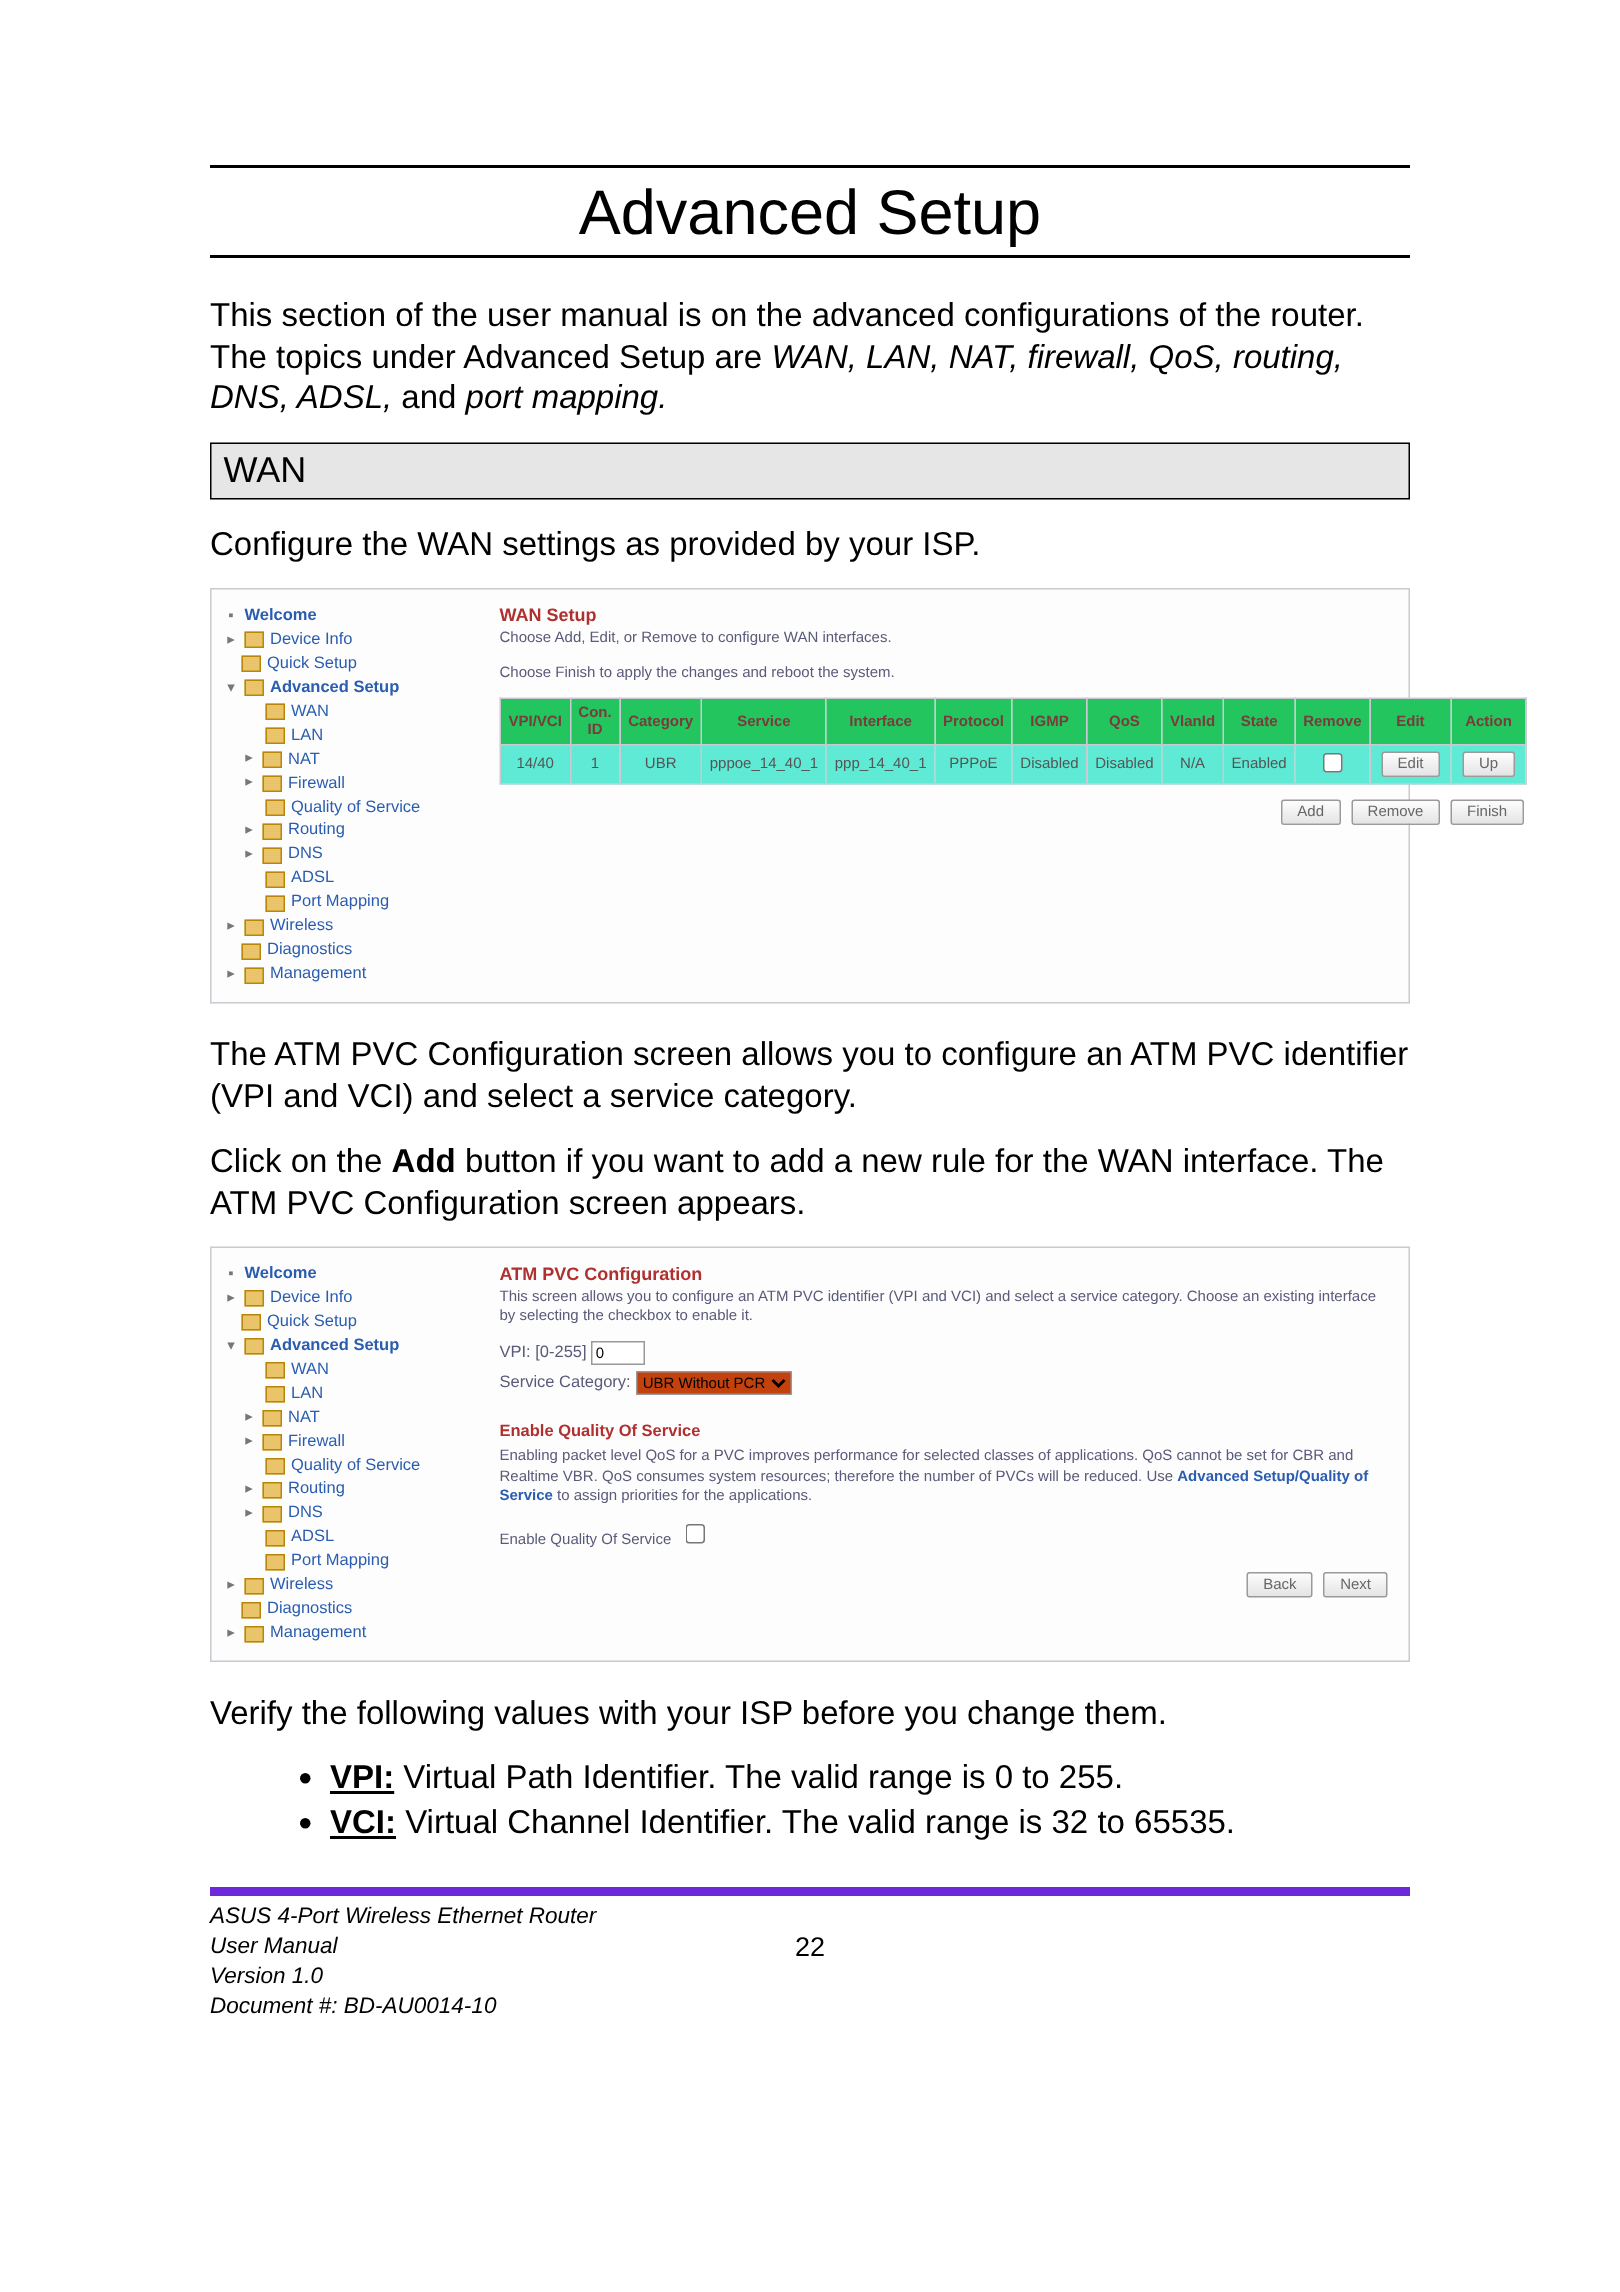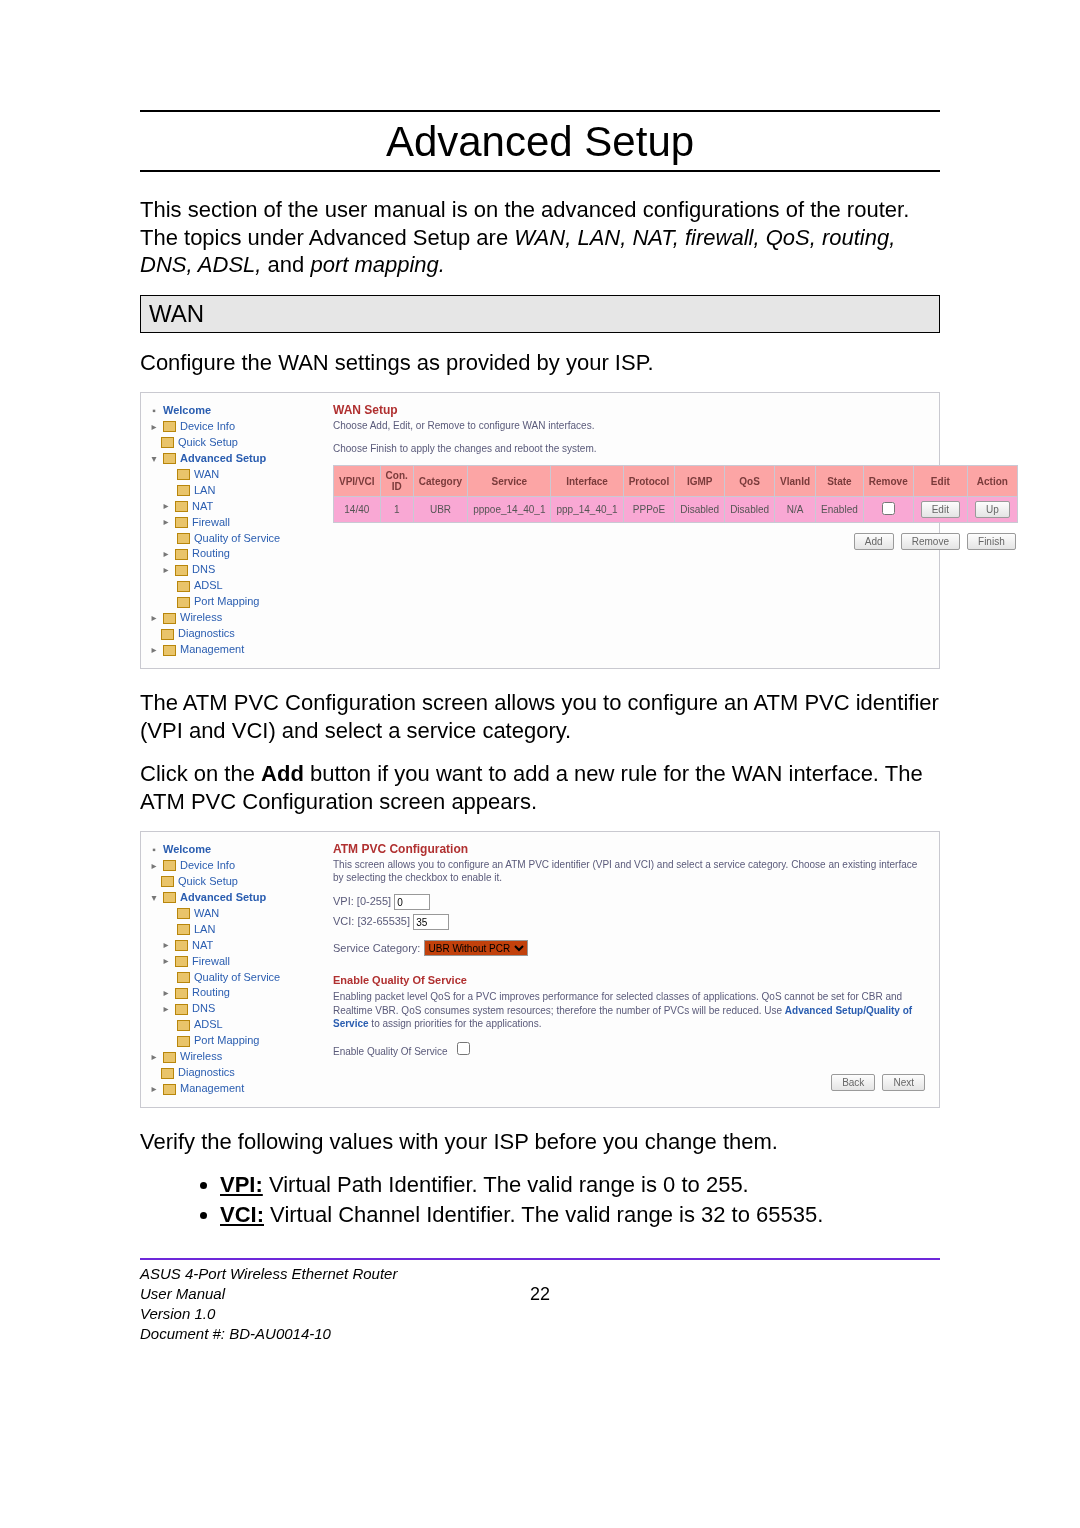--- a/index.html
+++ b/index.html
@@ -66,23 +66,23 @@
   table.wan {
     border-collapse: collapse;
     width: 100%;
     font-size: 10px;
   }
   table.wan th, table.wan td {
     border: 1px solid #c9c9d4;
     padding: 4px 5px;
     text-align: center;
     color: #555;
-    background: #f9a8d4;
-  }
-  table.wan th { color: #7a3b3b; background: #fca5a5; }
+    background: #5eead4;
+  }
+  table.wan th { color: #7a3b3b; background: #22c55e; }
   table.wan input[type=checkbox] { margin: 0; }
   .btnrow { text-align: right; margin-top: 10px; }
   .btn {
     display: inline-block; font-size: 10px; padding: 2px 10px;
     border: 1px solid #9a9a9a; background: linear-gradient(#fdfdfd,#e4e4e4);
     color: #666; border-radius: 2px; margin: 0 2px;
   }
   .inp {
     border: 1px solid #999; height: 14px; font-size: 10px; padding: 0 2px;
     background: #fff; vertical-align: middle;
@@ -91,21 +91,21 @@
     border: 1px solid #999; height: 16px; font-size: 10px; background: #c2410c;
   }
   .subhead { color: #b03030; font-weight: bold; font-size: 11px; margin: 18px 0 4px 0; }
   .qostxt { color: #5a5a7a; font-size: 10px; line-height: 1.35; }
   .qostxt .adv { color: #2a5db0; font-weight: bold; }
   .chkline { margin-top: 8px; color: #5a5a7a; font-size: 10px; }
   ul.bul { list-style: disc; padding-left: 80px; margin: 10px 0 24px 0; }
   ul.bul li { font-size: 22px; margin-bottom: 4px; }
   ul.bul li b { font-weight: bold; text-decoration: underline; }
   .footer {
-    border-top: 2px solid #6d28d9;
+    border-top: 6px solid #6d28d9;
     margin-top: 30px;
     padding-top: 4px;
     font-size: 15px;
     font-style: italic;
     line-height: 1.35;
     position: relative;
   }
   .footer .pnum {
     position: absolute; left: 0; right: 0; text-align: center; top: 22px;
     font-style: normal; font-size: 18px;
@@ -330,24 +330,20 @@
           <a>Management</a>
         </div>
     </div>
     <div class="panel">
       <div class="ptitle">ATM PVC Configuration</div>
       <div class="psub">This screen allows you to configure an ATM PVC identifier (VPI and VCI) and select a service category. Choose an existing interface by selecting the checkbox to enable it.</div>
       <div style="margin:8px 0 4px 0; color:#5a5a7a;">
         <span>VPI: [0-255]</span>
         <input class="inp" style="width: 30px;" value="0">
       </div>
-      <div style="margin-bottom:10px; color:#5a5a7a;">
-        <span>VCI: [32-65535]</span>
-        <input class="inp" style="width: 30px;" value="35">
-      </div>
       <div style="color:#5a5a7a;">
         <span>Service Category:</span>
         <select class="sel">
           <option>UBR Without PCR</option>
         </select>
       </div>
 
       <div class="subhead">Enable Quality Of Service</div>
       <div class="qostxt">
         <span>Enabling packet level QoS for a PVC improves performance for selected classes of applications.  QoS cannot be set for CBR and Realtime VBR.  QoS consumes system resources; therefore the number of PVCs will be reduced. Use </span><span class="adv">Advanced Setup/Quality of Service</span><span> to assign priorities for the applications.</span>

